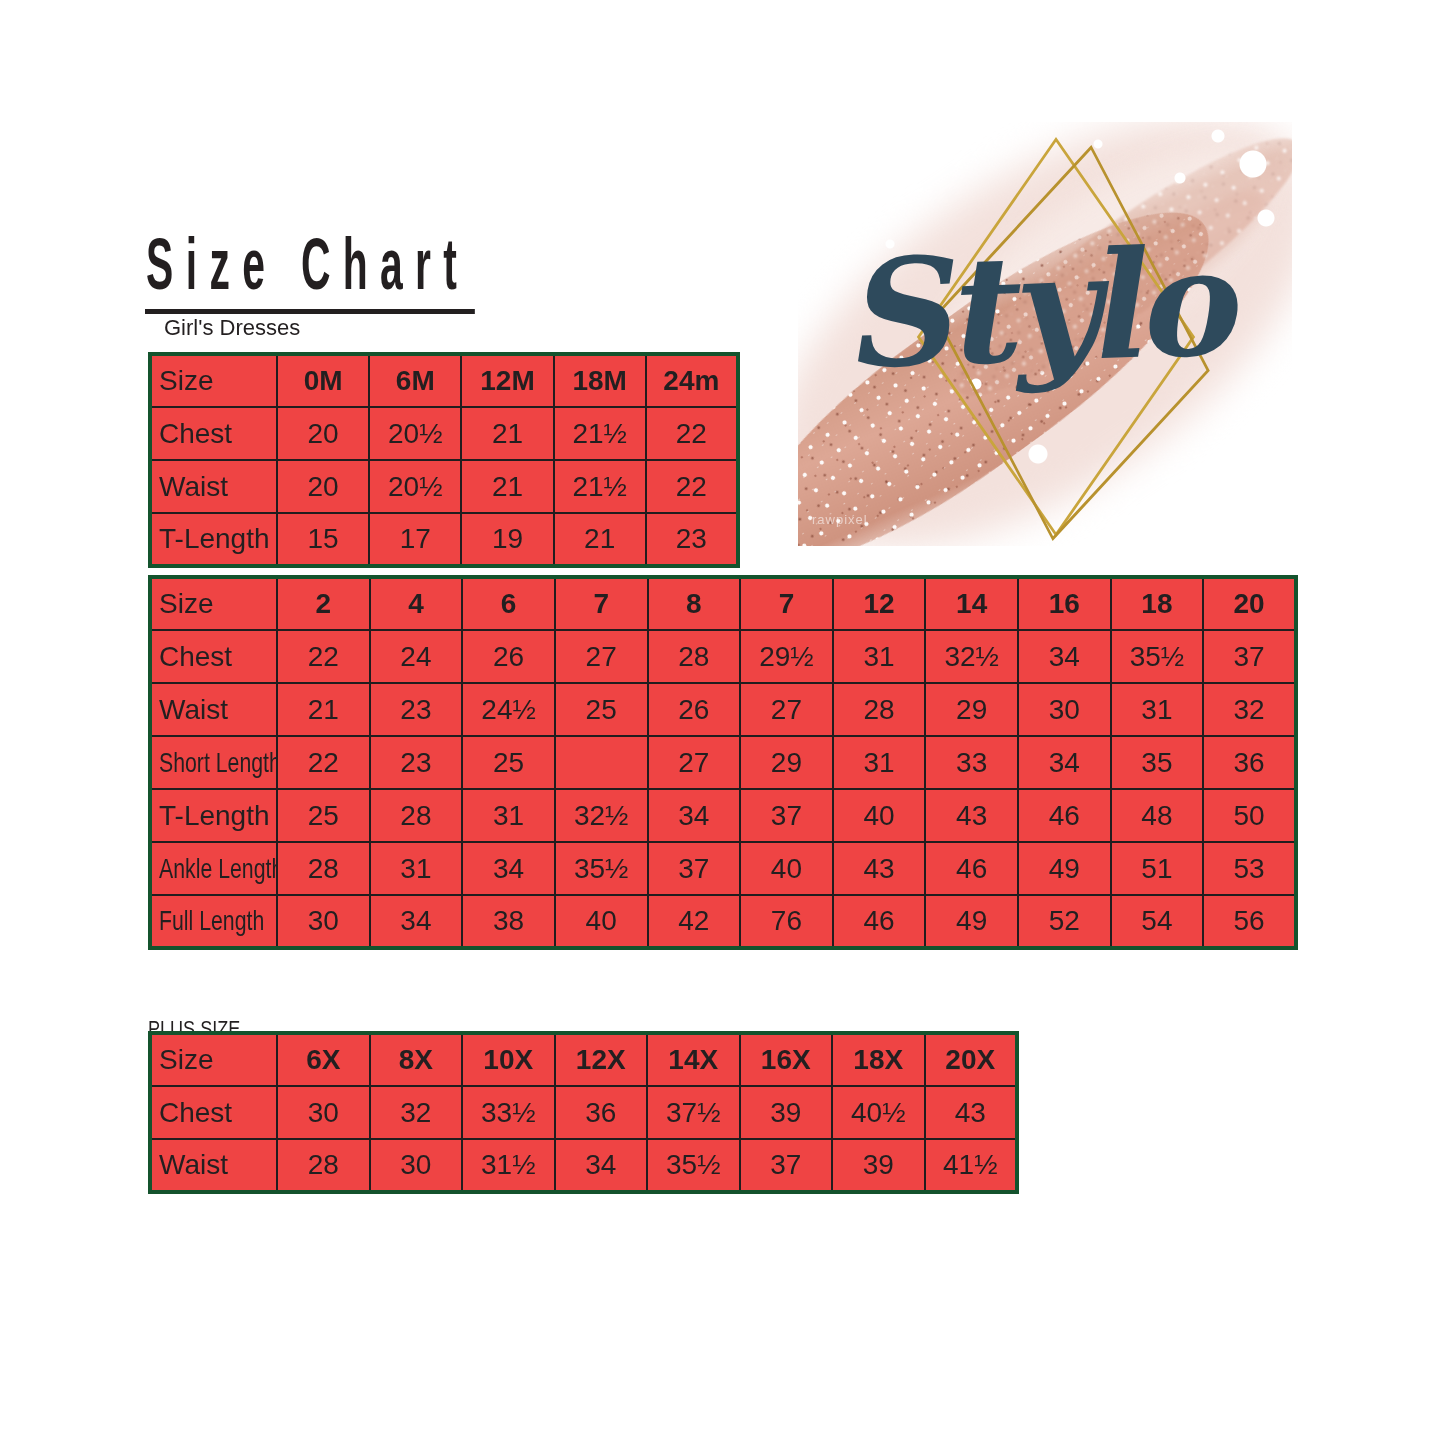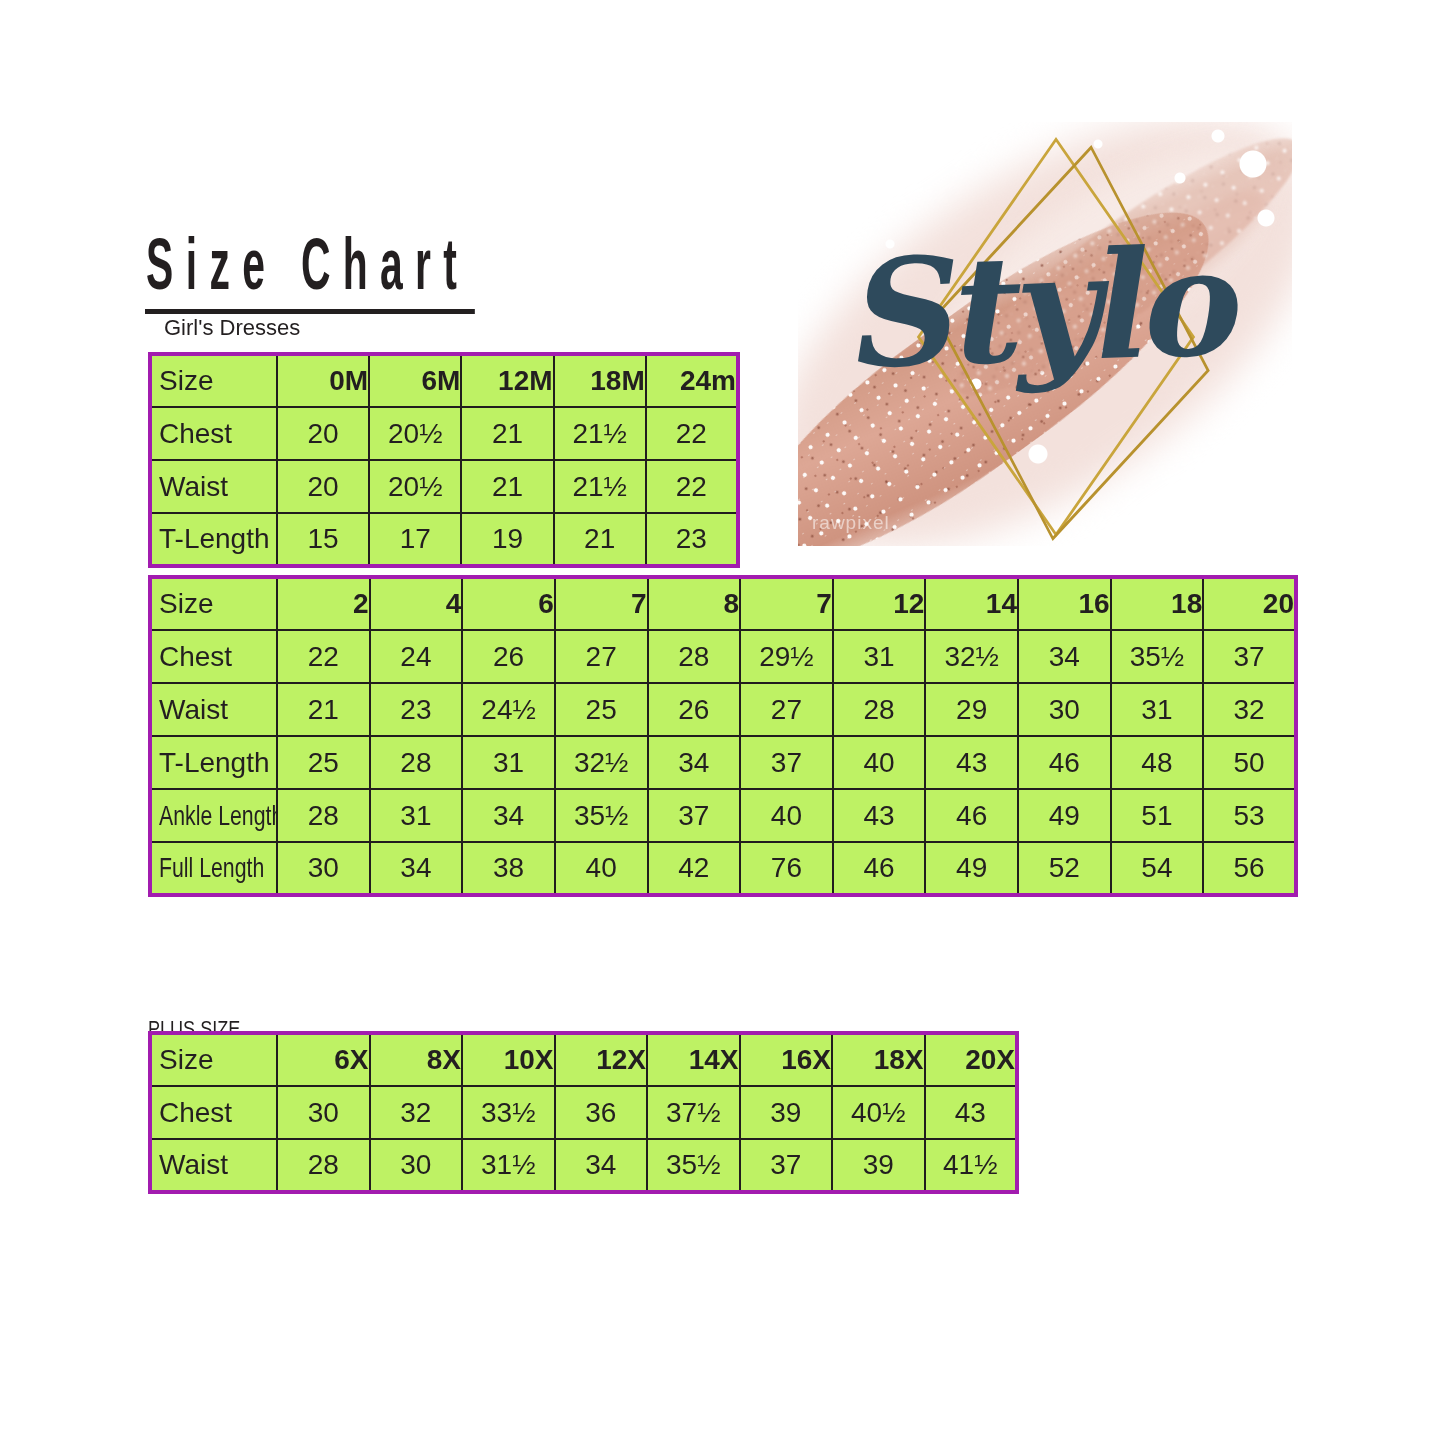--- a/index.html
+++ b/index.html
@@ -21,37 +21,37 @@
   .section-label{
     position:absolute;left:148px;
     font-size:22px;line-height:1.2;white-space:nowrap;
   }
   #sec-girls{top:315px;margin-left:16px;}
   #sec-plus{top:1016px;}
   .condensed-sm{display:inline-block;transform:scaleX(.82);transform-origin:left bottom;}
 
   
   table{
-    position:absolute;background:#bef264;
+    position:absolute;background:#ef4444;
     border-collapse:collapse;table-layout:fixed;
-    border:4px solid #a21caf;
+    border:4px solid #14532d;
   }
   #table1{left:148px;top:352px;width:592px;}
   #table2{left:148px;top:575px;width:1150px;}
   #table3{left:148px;top:1031px;width:871px;}
   col.label-c{width:127px;}
   td,th{
     border:2px solid #211d1e;
     height:53px;box-sizing:border-box;
     text-align:center;vertical-align:middle;
     font-size:28px;font-weight:normal;
     white-space:nowrap;overflow:hidden;
     padding:0;
   }
-  thead th{font-weight:bold;text-align:right;}
+  thead th{font-weight:bold;}
   .label-cell{text-align:left;padding-left:7px;font-weight:normal;}
   .condensed{display:inline-block;transform:scaleX(.76);transform-origin:left center;white-space:nowrap;}
 
   
   .logo{
     position:absolute;left:798px;top:122px;width:494px;height:424px;
     background:#fff;overflow:hidden;
   }
   .logo *{position:absolute;}
   .wash1{
@@ -118,21 +118,21 @@
     border-color:#b8922e;
   }
   .brand{
     left:10px;top:112px;width:474px;text-align:center;
     font-family:"DejaVu Serif",serif;font-style:italic;font-weight:bold;
     font-size:148px;line-height:1;letter-spacing:-7px;
     color:#2e4a5c;transform:rotate(-2deg);
   }
   .watermark{
     left:14px;top:390px;
-    font-size:19px;letter-spacing:1px;
+    font-size:13px;letter-spacing:1px;
     color:rgba(255,255,255,.55);
   }
 </style>
 </head>
 <body>
 
 <div class="title">Size Chart</div>
 
 <div class="section-label" id="sec-girls">Girl's Dresses</div>
 
@@ -250,20 +250,34 @@
         <td>25</td>
         <td>26</td>
         <td>27</td>
         <td>28</td>
         <td>29</td>
         <td>30</td>
         <td>31</td>
         <td>32</td>
       </tr>
       <tr>
+        <td class="label-cell"><span class="condensed">Short Length</span></td>
+        <td>22</td>
+        <td>23</td>
+        <td>25</td>
+        <td></td>
+        <td>27</td>
+        <td>29</td>
+        <td>31</td>
+        <td>33</td>
+        <td>34</td>
+        <td>35</td>
+        <td>36</td>
+      </tr>
+      <tr>
         <td class="label-cell"><span>T-Length</span></td>
         <td>25</td>
         <td>28</td>
         <td>31</td>
         <td>32½</td>
         <td>34</td>
         <td>37</td>
         <td>40</td>
         <td>43</td>
         <td>46</td>

